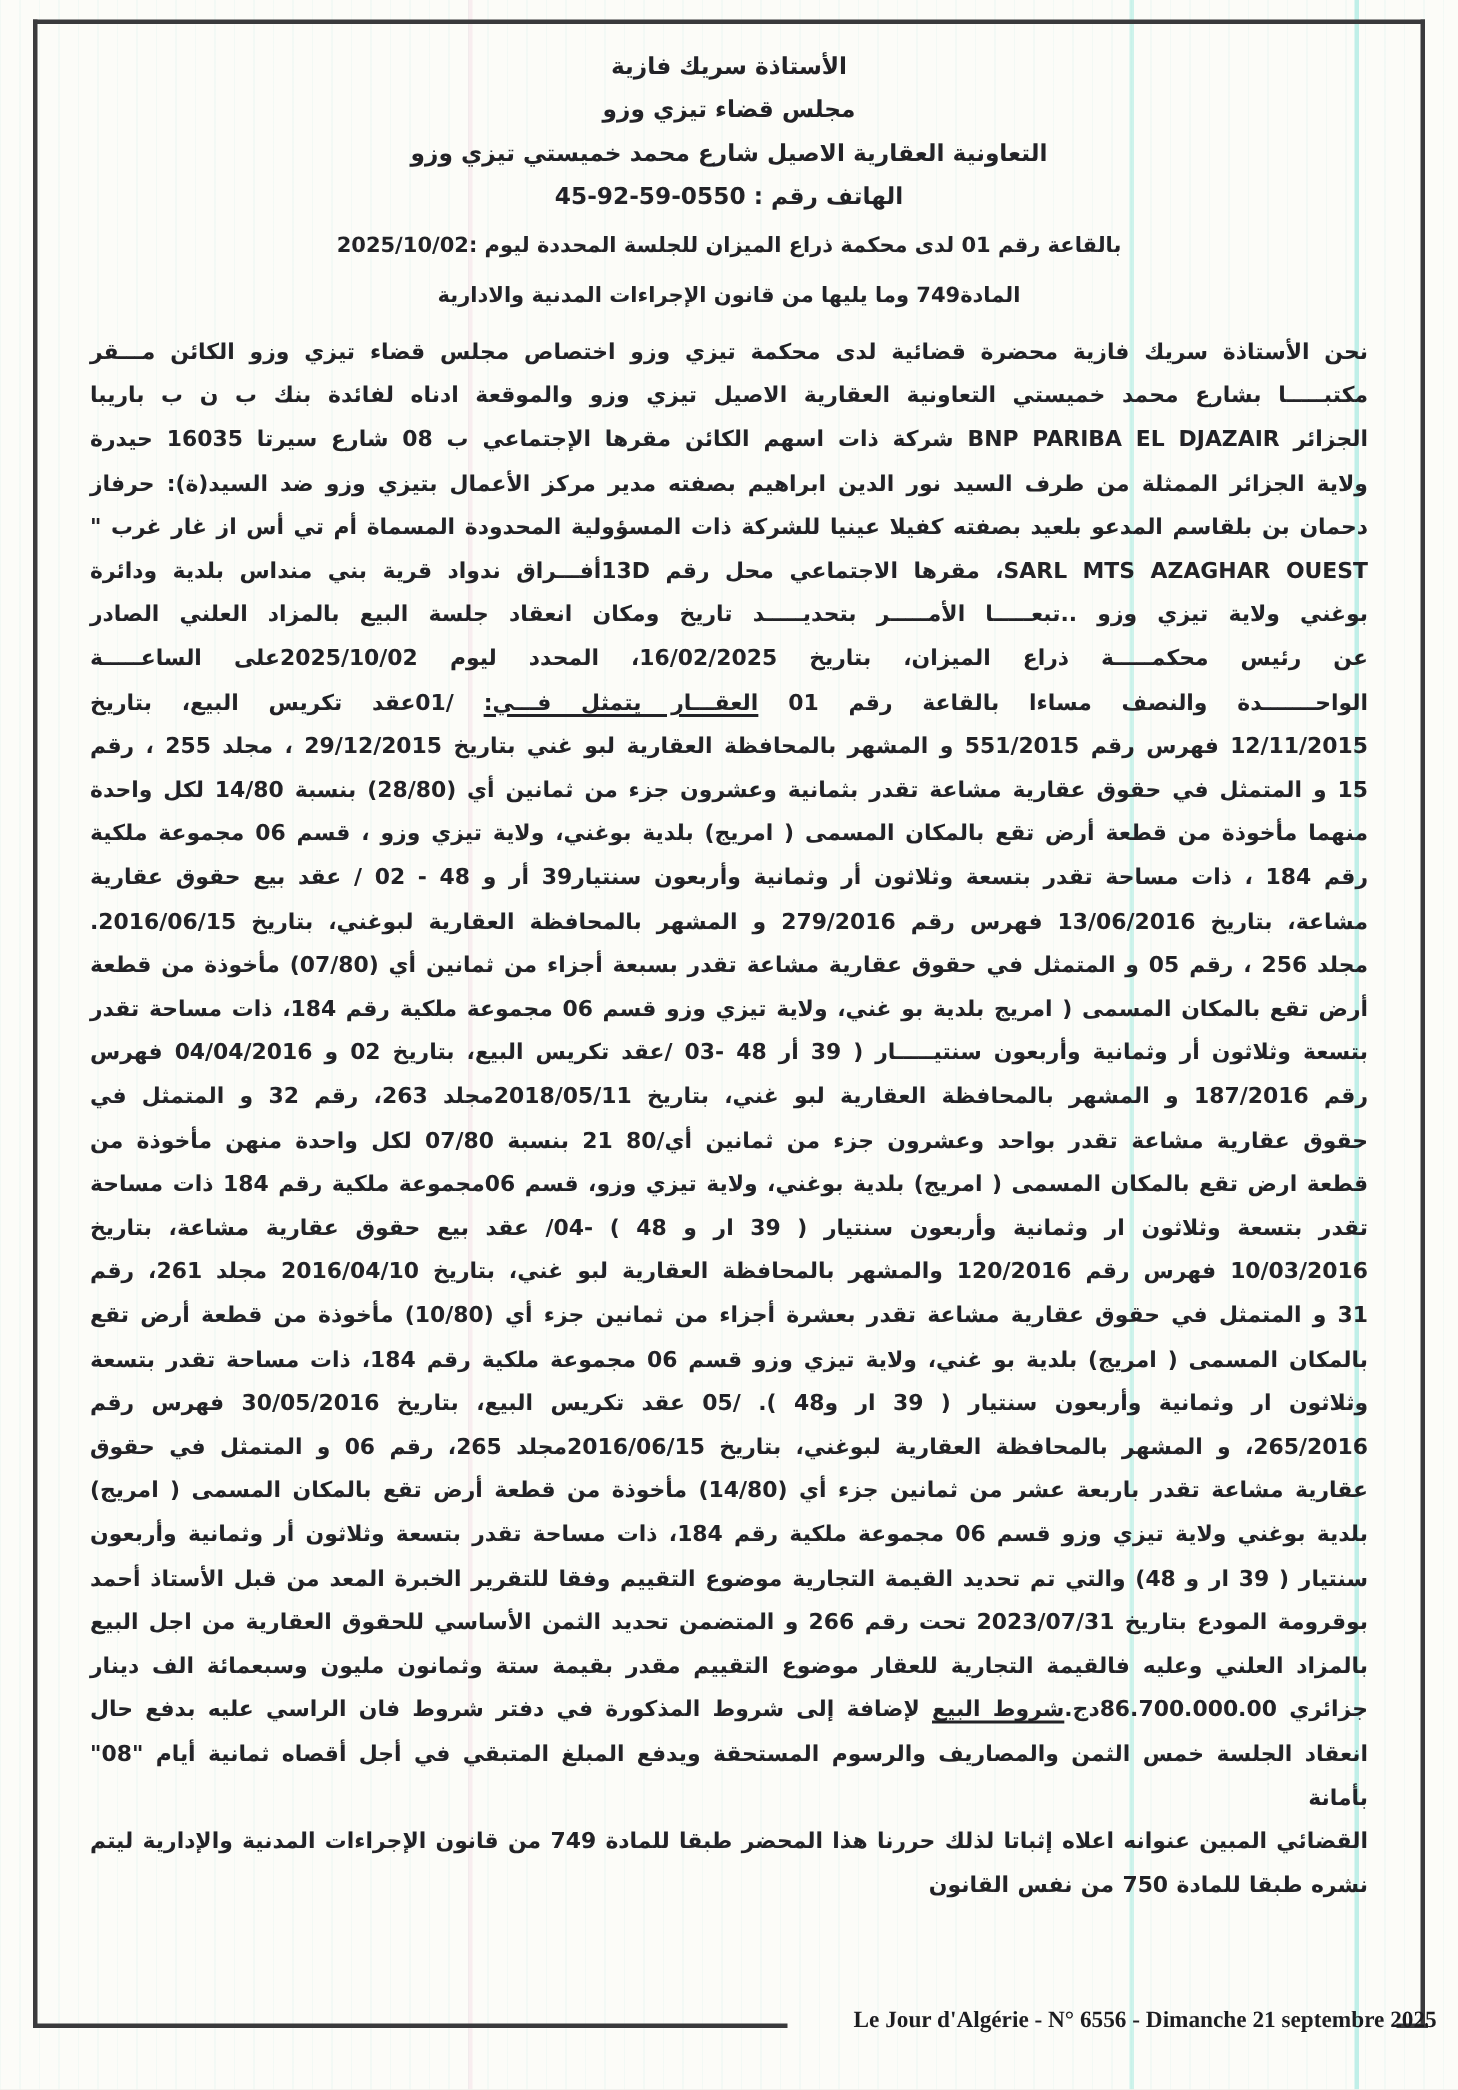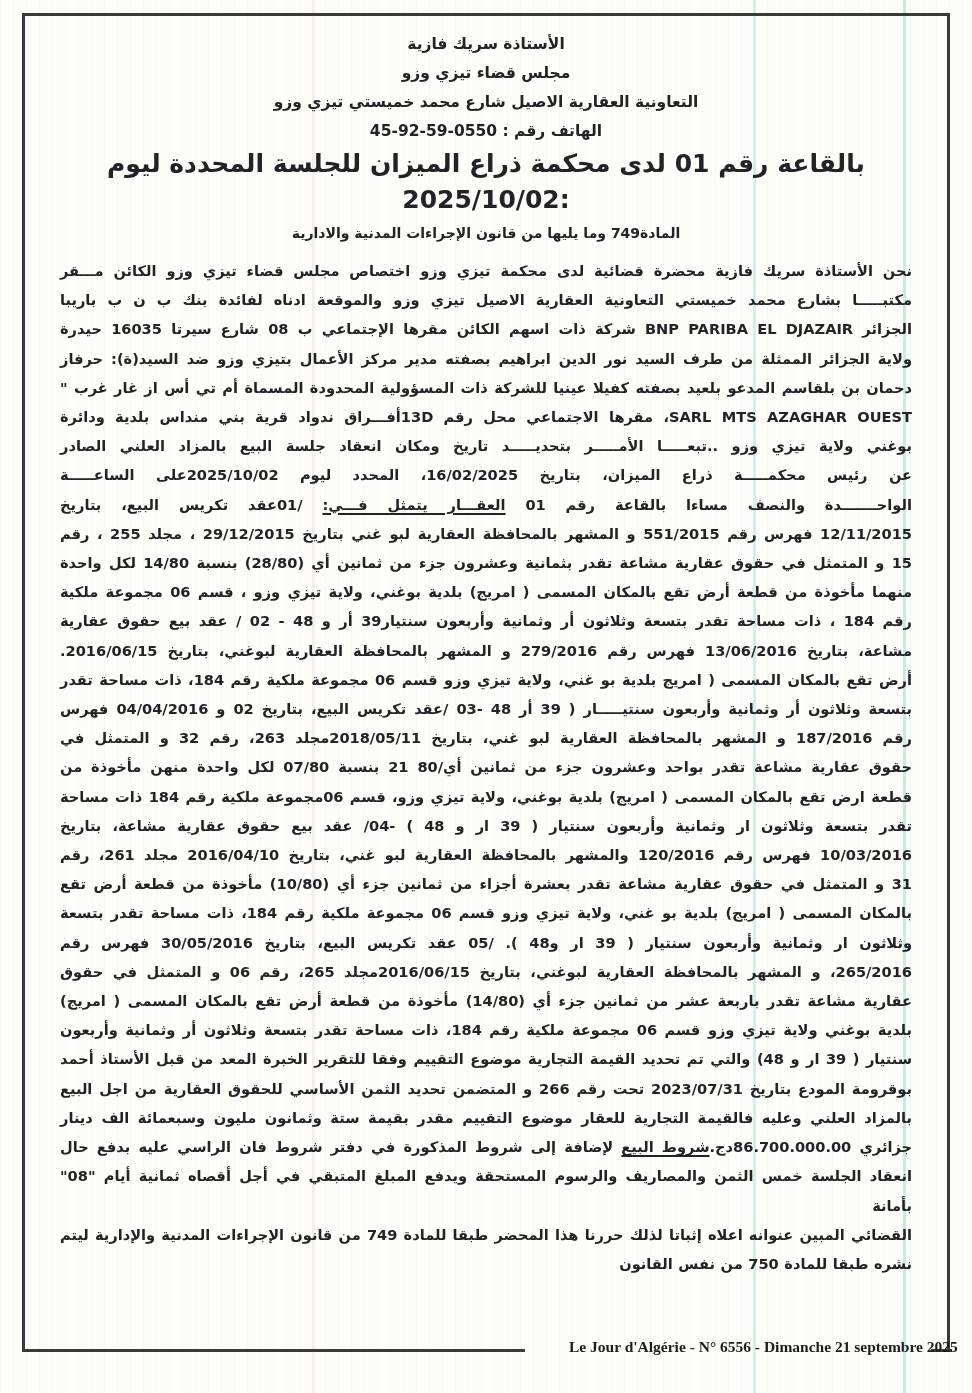--- a/index.html
+++ b/index.html
@@ -27,21 +27,21 @@
   .footer{
     position:absolute;left:569px;top:1338px;white-space:nowrap;
     font-family:"Liberation Serif",serif;font-weight:bold;font-size:15.5px;color:#1d1d20;
   }
   .content{
     position:absolute;left:60px;top:30px;width:852px;
     direction:rtl;text-align:center;font-weight:bold;
   }
   .office-line{font-size:15.5px;line-height:29px;}
   .title{font-size:28px;line-height:46px;margin-top:4px;letter-spacing:0;}
-  .subtitle{font-size:25px;line-height:36px;}
+  .subtitle{font-size:14px;line-height:36px;}
   .article{font-size:14px;line-height:30px;}
   .body{margin-top:8px;text-align:justify;}
   .bline{
     font-size:14.6px;line-height:29.2px;
     text-align:justify;text-align-last:justify;-moz-text-align-last:justify;
     word-spacing:0.5px;
   }
   .bline.last{text-align-last:right;-moz-text-align-last:right;}
   .u{text-decoration:underline;text-underline-offset:3px;text-decoration-thickness:1.5px;}
 </style>
@@ -73,20 +73,21 @@
         <div class="bline"><span>دحمان بن بلقاسم المدعو بلعيد بصفته كفيلا عينيا للشركة ذات المسؤولية المحدودة المسماة أم تي أس از غار غرب "</span></div>
         <div class="bline"><span>SARL MTS AZAGHAR OUEST، مقرها الاجتماعي محل رقم 13Dأفـــراق ندواد قرية بني منداس بلدية ودائرة</span></div>
         <div class="bline"><span>بوغني ولاية تيزي وزو ..تبعـــــا الأمـــــر بتحديـــــد تاريخ ومكان انعقاد جلسة البيع بالمزاد العلني الصادر</span></div>
         <div class="bline"><span>عن رئيس محكمـــــة ذراع الميزان، بتاريخ 16/02/2025، المحدد ليوم 2025/10/02على الساعـــــة</span></div>
         <div class="bline"><span>الواحـــــــدة والنصف مساءا بالقاعة رقم 01 </span><span class="u">العقـــار يتمثل فـــي:</span><span> /01عقد تكريس البيع، بتاريخ</span></div>
         <div class="bline"><span>12/11/2015 فهرس رقم 551/2015 و المشهر بالمحافظة العقارية لبو غني بتاريخ 29/12/2015 ، مجلد 255 ، رقم</span></div>
         <div class="bline"><span>15 و المتمثل في حقوق عقارية مشاعة تقدر بثمانية وعشرون جزء من ثمانين أي (28/80) بنسبة 14/80 لكل واحدة</span></div>
         <div class="bline"><span>منهما مأخوذة من قطعة أرض تقع بالمكان المسمى ( امريج) بلدية بوغني، ولاية تيزي وزو ، قسم 06 مجموعة ملكية</span></div>
         <div class="bline"><span>رقم 184 ، ذات مساحة تقدر بتسعة وثلاثون أر وثمانية وأربعون سنتيار39 أر و 48 - 02 / عقد بيع حقوق عقارية</span></div>
         <div class="bline"><span>مشاعة، بتاريخ 13/06/2016 فهرس رقم 279/2016 و المشهر بالمحافظة العقارية لبوغني، بتاريخ 2016/06/15.</span></div>
+        <div class="bline"><span>مجلد 256 ، رقم 05 و المتمثل في حقوق عقارية مشاعة تقدر بسبعة أجزاء من ثمانين أي (07/80) مأخوذة من قطعة</span></div>
         <div class="bline"><span>أرض تقع بالمكان المسمى ( امريج بلدية بو غني، ولاية تيزي وزو قسم 06 مجموعة ملكية رقم 184، ذات مساحة تقدر</span></div>
         <div class="bline"><span>بتسعة وثلاثون أر وثمانية وأربعون سنتيـــــار ( 39 أر 48 -03 /عقد تكريس البيع، بتاريخ 02 و 04/04/2016 فهرس</span></div>
         <div class="bline"><span>رقم 187/2016 و المشهر بالمحافظة العقارية لبو غني، بتاريخ 2018/05/11مجلد 263، رقم 32 و المتمثل في</span></div>
         <div class="bline"><span>حقوق عقارية مشاعة تقدر بواحد وعشرون جزء من ثمانين أي/80 21 بنسبة 07/80 لكل واحدة منهن مأخوذة من</span></div>
         <div class="bline"><span>قطعة ارض تقع بالمكان المسمى ( امريج) بلدية بوغني، ولاية تيزي وزو، قسم 06مجموعة ملكية رقم 184 ذات مساحة</span></div>
         <div class="bline"><span>تقدر بتسعة وثلاثون ار وثمانية وأربعون سنتيار ( 39 ار و 48 ) -04/ عقد بيع حقوق عقارية مشاعة، بتاريخ</span></div>
         <div class="bline"><span>10/03/2016 فهرس رقم 120/2016 والمشهر بالمحافظة العقارية لبو غني، بتاريخ 2016/04/10 مجلد 261، رقم</span></div>
         <div class="bline"><span>31 و المتمثل في حقوق عقارية مشاعة تقدر بعشرة أجزاء من ثمانين جزء أي (10/80) مأخوذة من قطعة أرض تقع</span></div>
         <div class="bline"><span>بالمكان المسمى ( امريج) بلدية بو غني، ولاية تيزي وزو قسم 06 مجموعة ملكية رقم 184، ذات مساحة تقدر بتسعة</span></div>
         <div class="bline"><span>وثلاثون ار وثمانية وأربعون سنتيار ( 39 ار و48 ). /05 عقد تكريس البيع، بتاريخ 30/05/2016 فهرس رقم</span></div>

